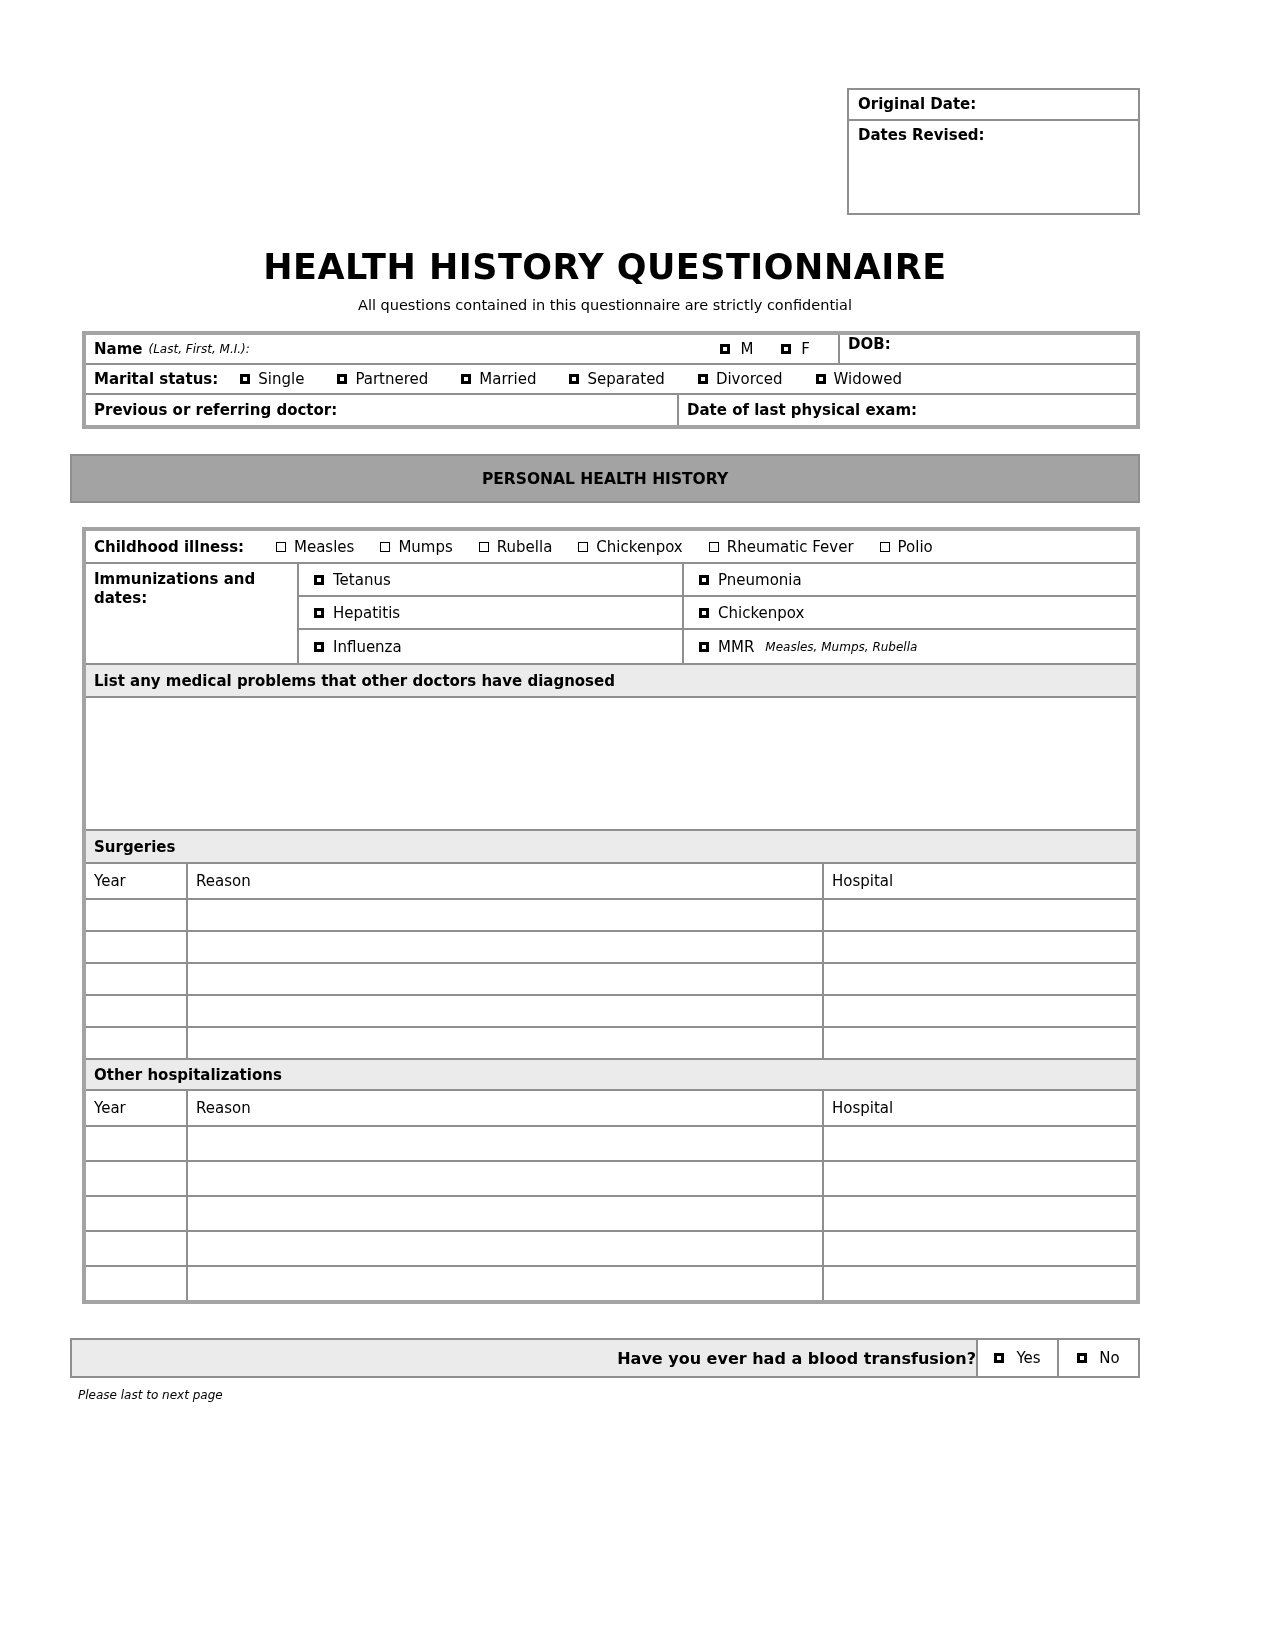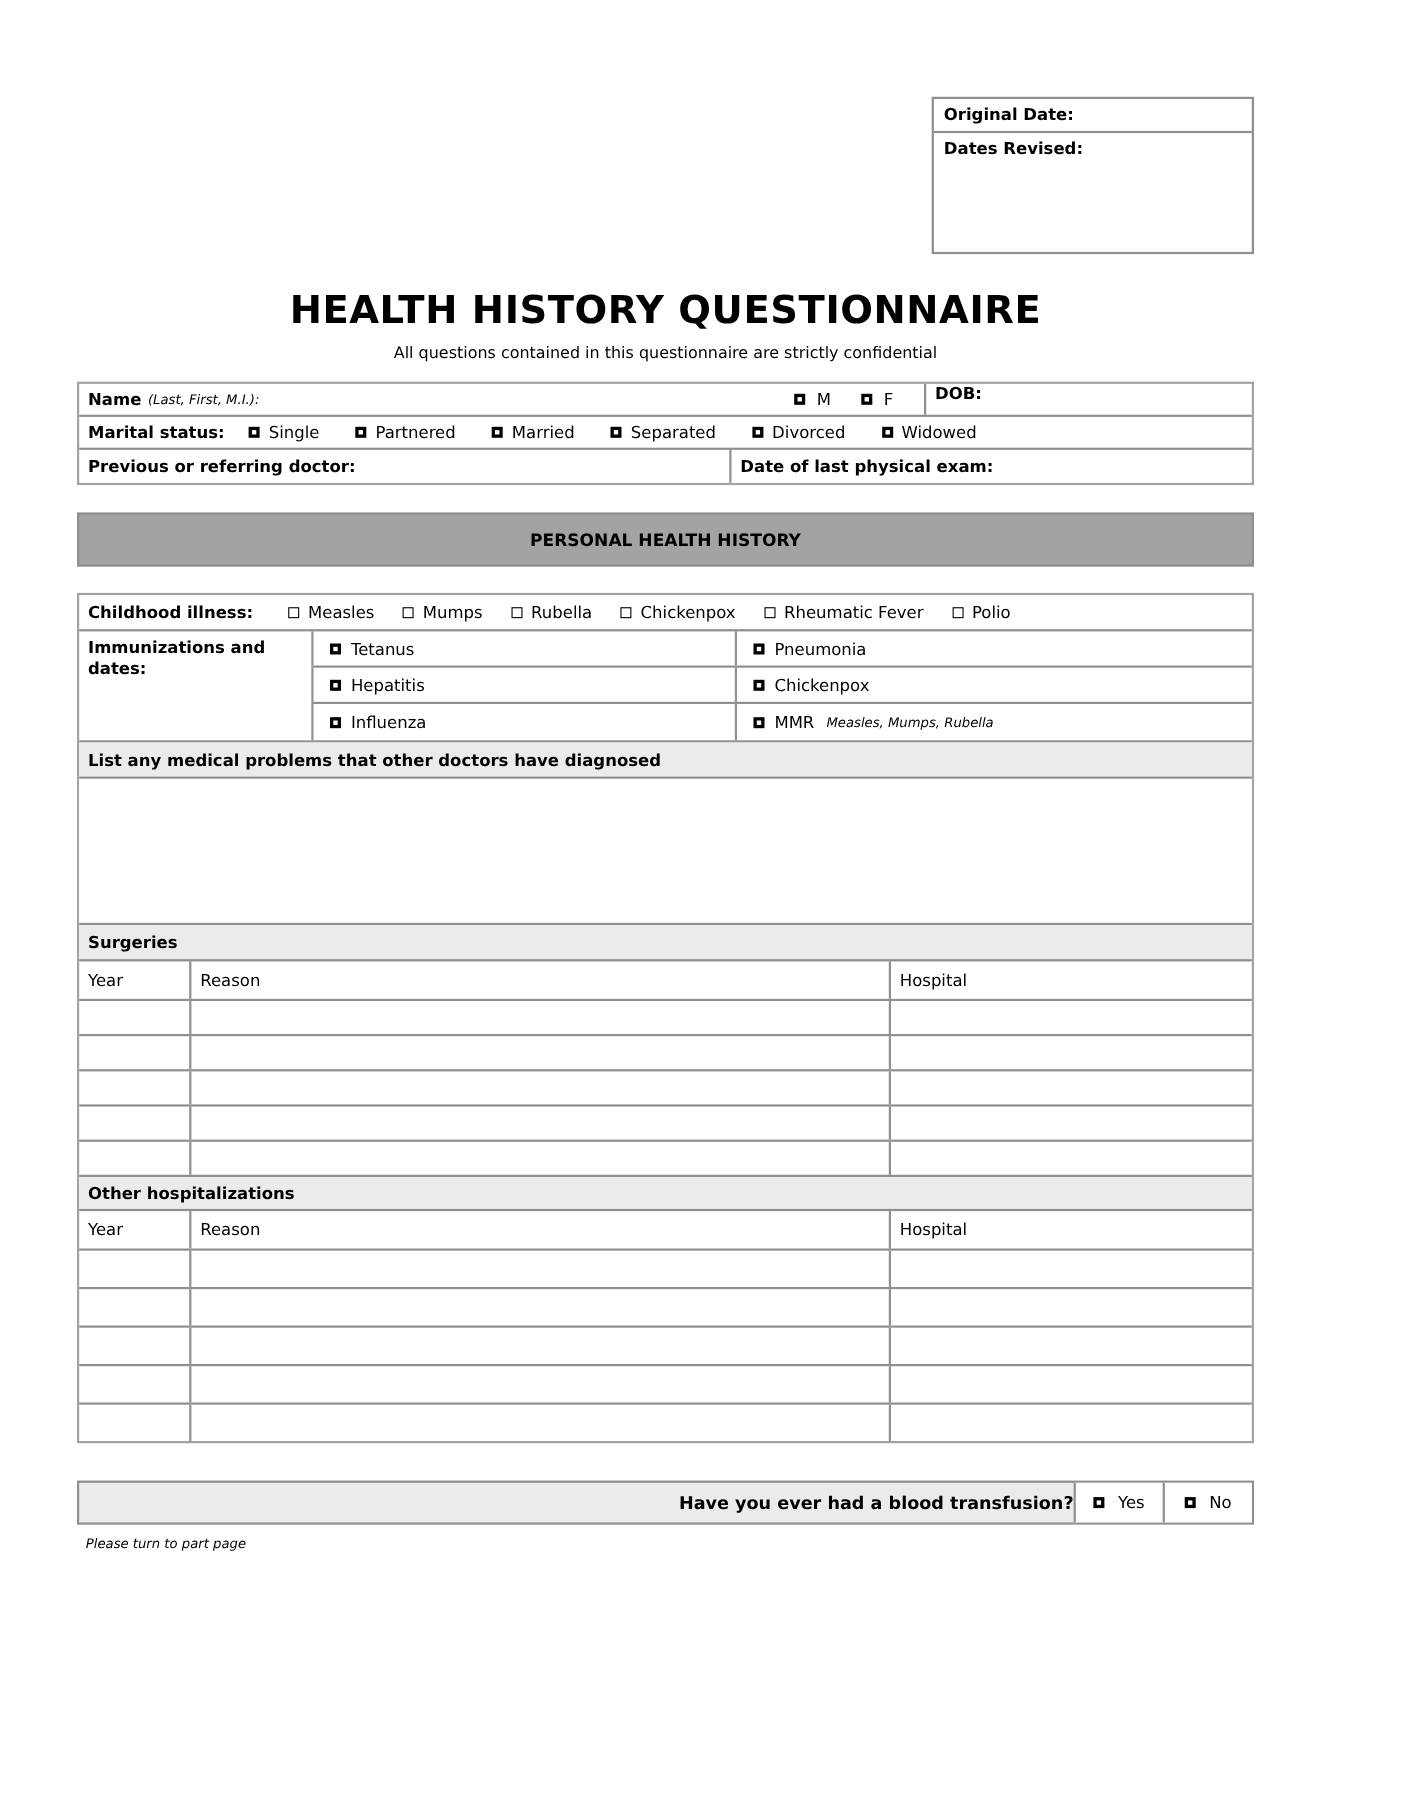--- a/index.html
+++ b/index.html
@@ -4,28 +4,28 @@
 <style>
   * { margin:0; padding:0; box-sizing:border-box; }
   html,body { background:#ffffff; }
   body { font-family:"DejaVu Sans","Liberation Sans",sans-serif; color:#000; }
   .page { position:relative; width:1275px; height:1650px; background:#fff; overflow:hidden; }
   .content { width:1070px; margin:0 auto 0 70px; }
 
   
   .meta-box { width:293px; margin-left:auto; margin-top:88px; border:2px solid #8f8f8f; }
   .meta-row1 { border-bottom:2px solid #8f8f8f; padding:5px 9px 6px 9px; font-weight:bold; font-size:15px; }
-  .meta-row2 { height:108px; padding:5px 9px; font-weight:bold; font-size:15px; }
+  .meta-row2 { height:92px; padding:5px 9px; font-weight:bold; font-size:15px; }
 
   
   .title { margin-top:32px; text-align:center; font-size:35px; font-weight:bold; letter-spacing:.5px; }
   .subtitle { margin-top:10px; text-align:center; font-size:14.5px; line-height:1.2; }
 
   
-  .tbl { border:2px solid #a3a3a3; background:#fff; }
+  .tbl { border:4px solid #a3a3a3; background:#fff;margin-left:12px; }
   .row { display:flex; align-items:center; }
   .bb { border-bottom:2px solid #8f8f8f; }
   .bl { border-left:2px solid #8f8f8f; }
   .br { border-right:2px solid #8f8f8f; }
 
   .tbl-top { margin-top:17px; }
   .h30 { height:30px; }
   .lbl { font-weight:bold; font-size:15px; }
   .pl { padding-left:8px; }
   .hint { font-style:italic; font-size:12px; margin-left:6px; }
@@ -297,16 +297,16 @@
       <span class="yn-cell">
         <span class="cb"></span>
         <span>Yes</span>
       </span>
       <span class="yn-cell">
         <span class="cb"></span>
         <span>No</span>
       </span>
     </div>
 
-    <div class="footer-note">Please turn to part page</div>
+    <div class="footer-note">Please last to next page</div>
 
   </div>
 </div>
 
 </body></html>

